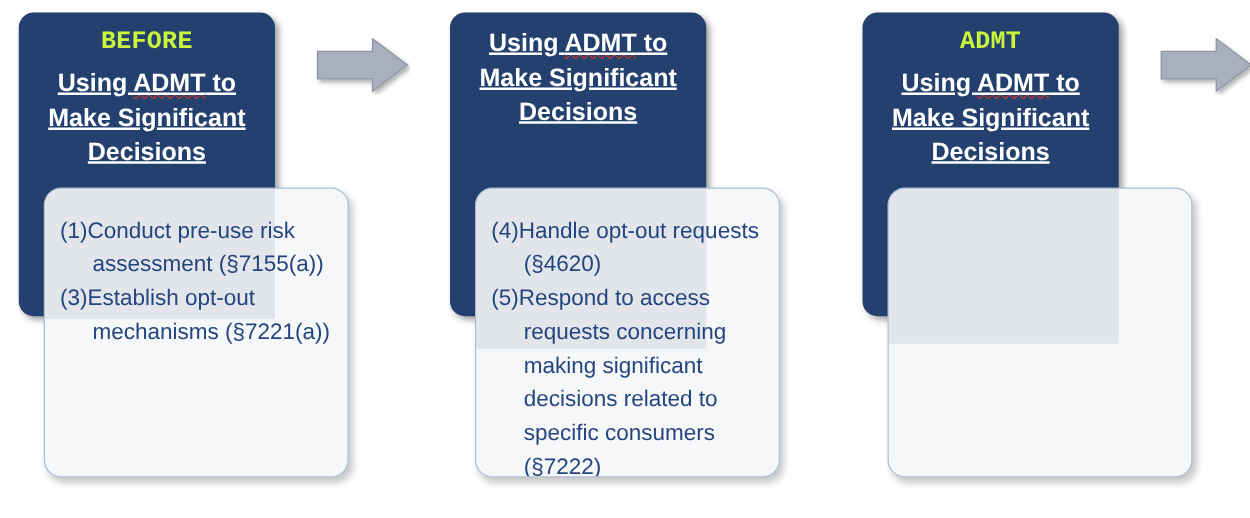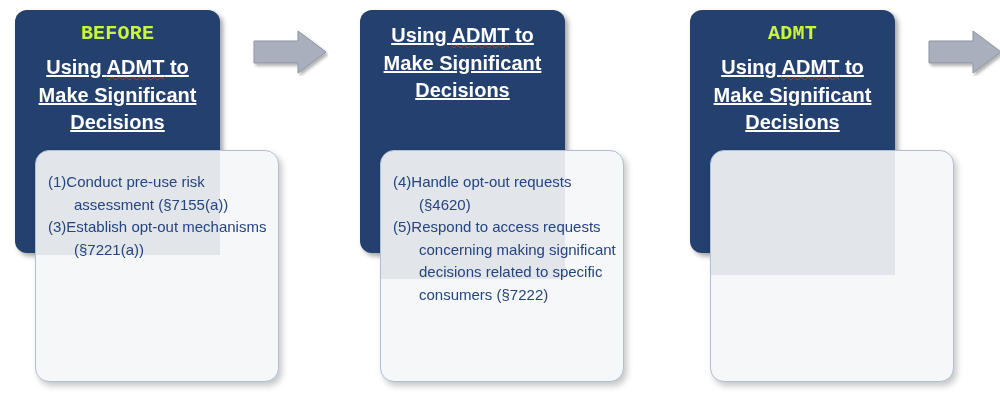--- a/index.html
+++ b/index.html
@@ -107,21 +107,21 @@
     z-index: 1;
     padding: 20px 6px 0 12px;
   }
   ol.items {
     list-style: none;
     margin: 0;
     padding: 0;
   }
   ol.items li {
     color: #24457F;
-    font-size: 15px;
+    font-size: 18px;
     line-height: 1.5;
     padding-left: 26px;
     text-indent: -26px;
     margin: 0 0 0 0;
   }
   .num { display: inline; }
 
   
   .arrow {
     position: absolute;

